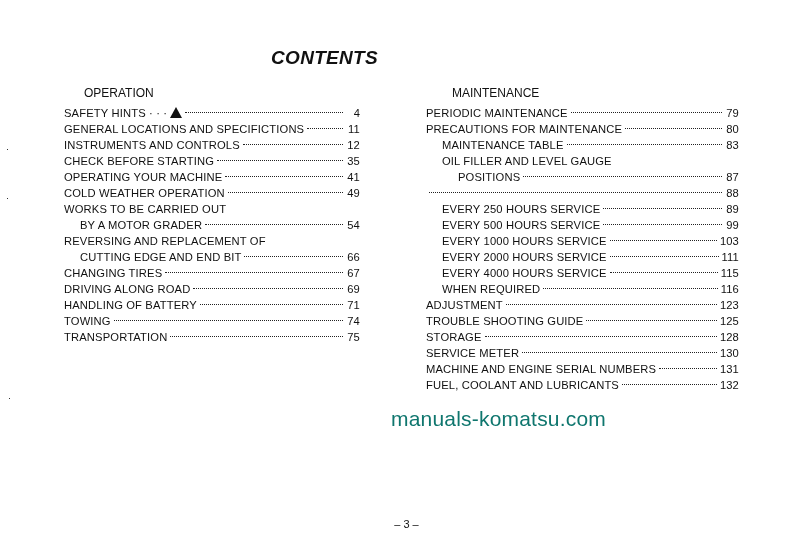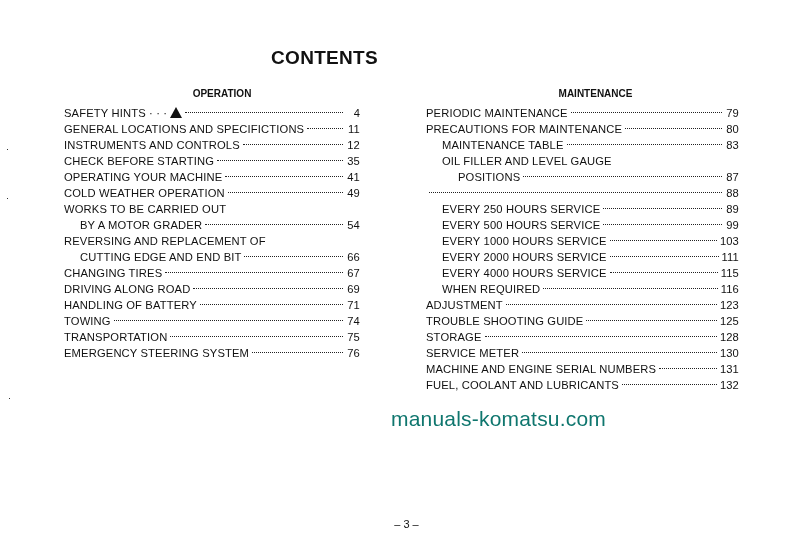--- a/index.html
+++ b/index.html
@@ -1,21 +1,21 @@
 <!DOCTYPE html>
 <html><head>
   <meta charset="utf-8">
   <style>
     html, body { margin: 0; padding: 0; background: #ffffff; }
     body { width: 793px; height: 560px; position: relative; overflow: hidden; color: #111; font-family: "Liberation Sans", "DejaVu Sans", sans-serif; }
-    .title { position: absolute; top: 47px; left: 0; width: 649px; text-align: center; font-weight: bold; font-size: 19px; letter-spacing: 0.3px; color: #111; }
+    .title { position: absolute; top: 47px; left: 0; width: 649px; text-align: center; font-weight: bold; font-size: 19px; letter-spacing: 0.3px; color: #111; font-style: italic; }
     .col { position: absolute; }
     .col-left { left: 64px; top: 86px; width: 296px; }
     .col-right { left: 426px; top: 86px; width: 313px; }
-    .col-head { text-align: center; font-weight: bold; font-size: 10px; height: 15px; line-height: 15px; }
+    .col-head { text-align: left; font-weight: normal; font-size: 12px; height: 15px; line-height: 15px; }
     .col-left .col-head { padding-left: 20px; }
     .col-right .col-head { padding-left: 26px; }
     .row { display: flex; align-items: baseline; height: 16px; line-height: 16px; font-size: 11.2px; white-space: nowrap; letter-spacing: 0.15px; }
     .row .label { flex: 0 0 auto; }
     .row .leader { flex: 1 1 auto; overflow: hidden; margin: 0 3px 0 3px; height: 16px; position: relative; }
     .row .leader::before { content: ""; position: absolute; left: 0; right: 0; bottom: 4px; border-bottom: 1px dotted #222; }
     .row .page { flex: 0 0 auto; min-width: 14px; text-align: right; }
     .row.nolead .leader { visibility: hidden; }
     .indent1 { padding-left: 16px; }
     .indent2 { padding-left: 32px; }
@@ -100,25 +100,20 @@
   <div class="row">
     <span class="label">TOWING</span>
     <span class="leader"></span>
     <span class="page">74</span>
   </div>
   <div class="row">
     <span class="label">TRANSPORTATION</span>
     <span class="leader"></span>
     <span class="page">75</span>
   </div>
-  <div class="row">
-    <span class="label">EMERGENCY STEERING SYSTEM</span>
-    <span class="leader"></span>
-    <span class="page">76</span>
-  </div>
 </div>
 
 <div class="col col-right">
   <div class="col-head">MAINTENANCE</div>
 
   <div class="row">
     <span class="label">PERIODIC MAINTENANCE</span>
     <span class="leader"></span>
     <span class="page">79</span>
   </div>

